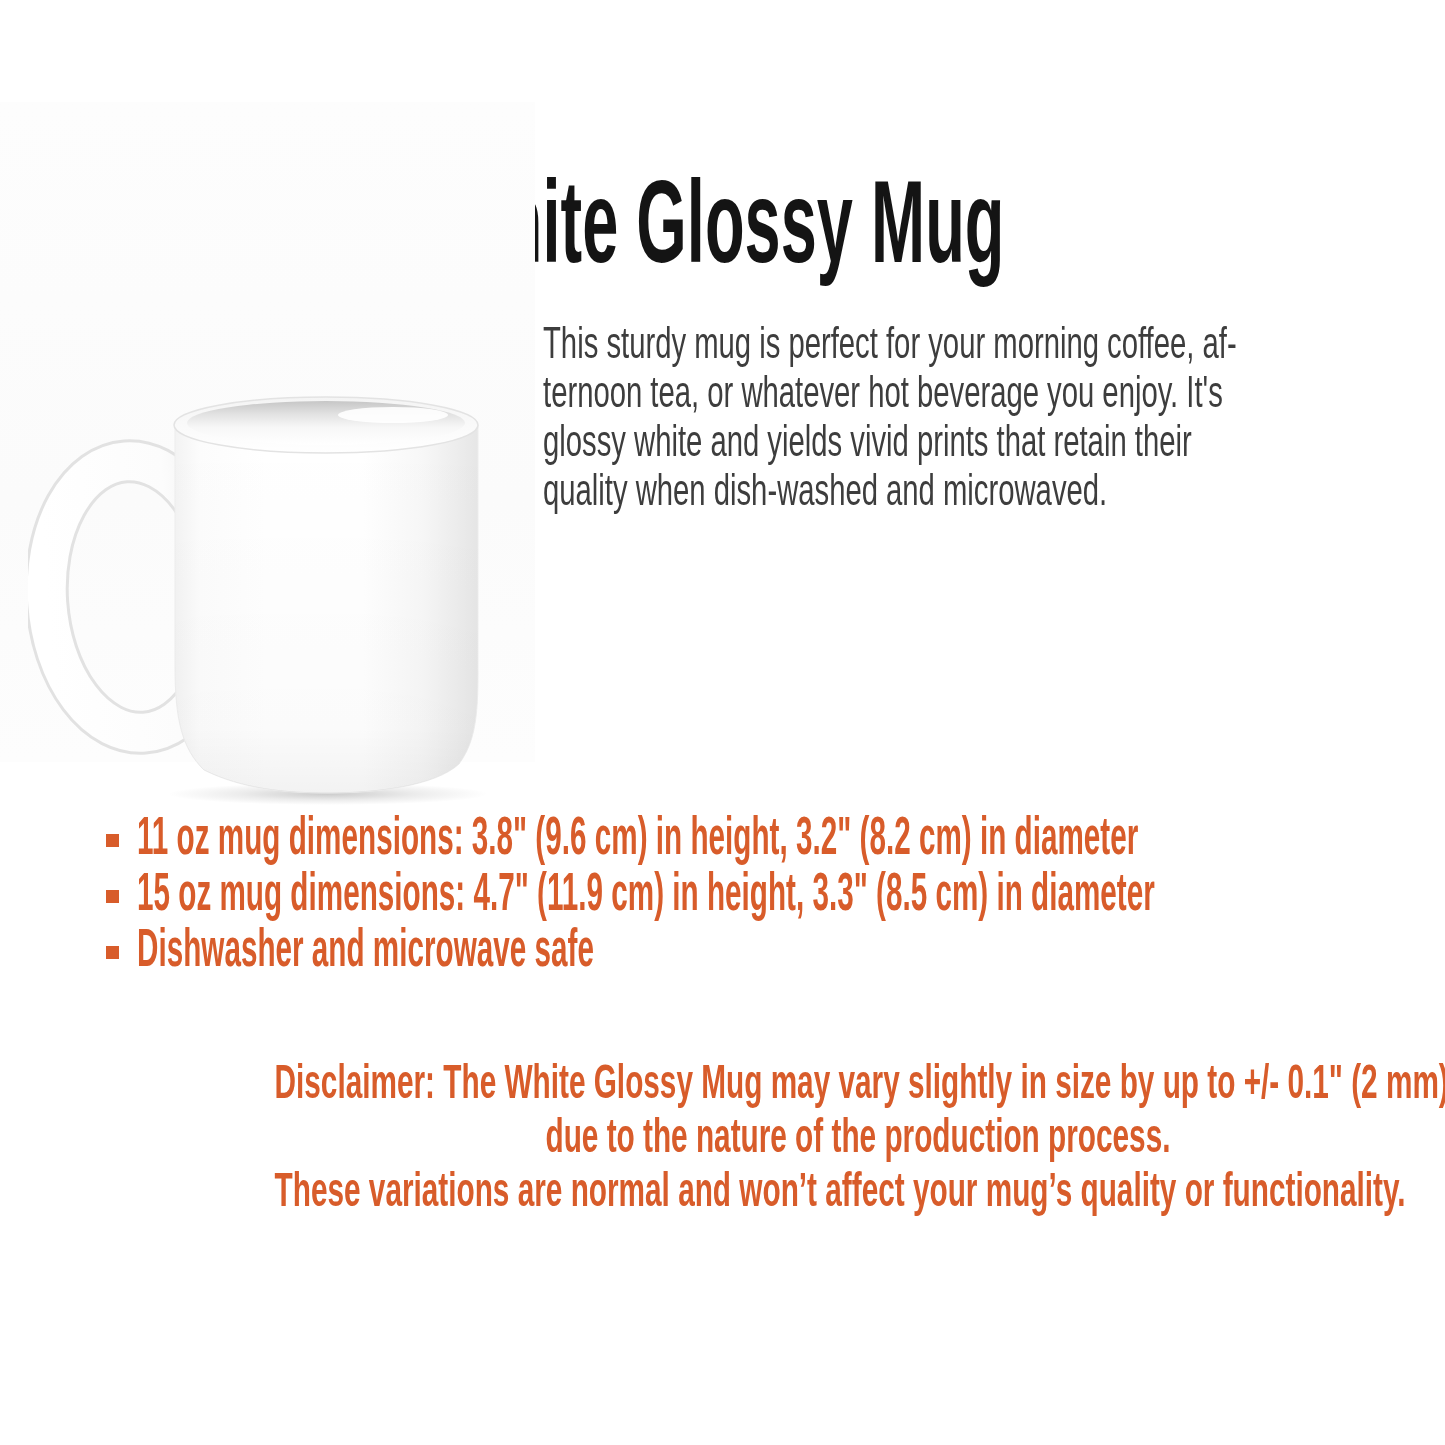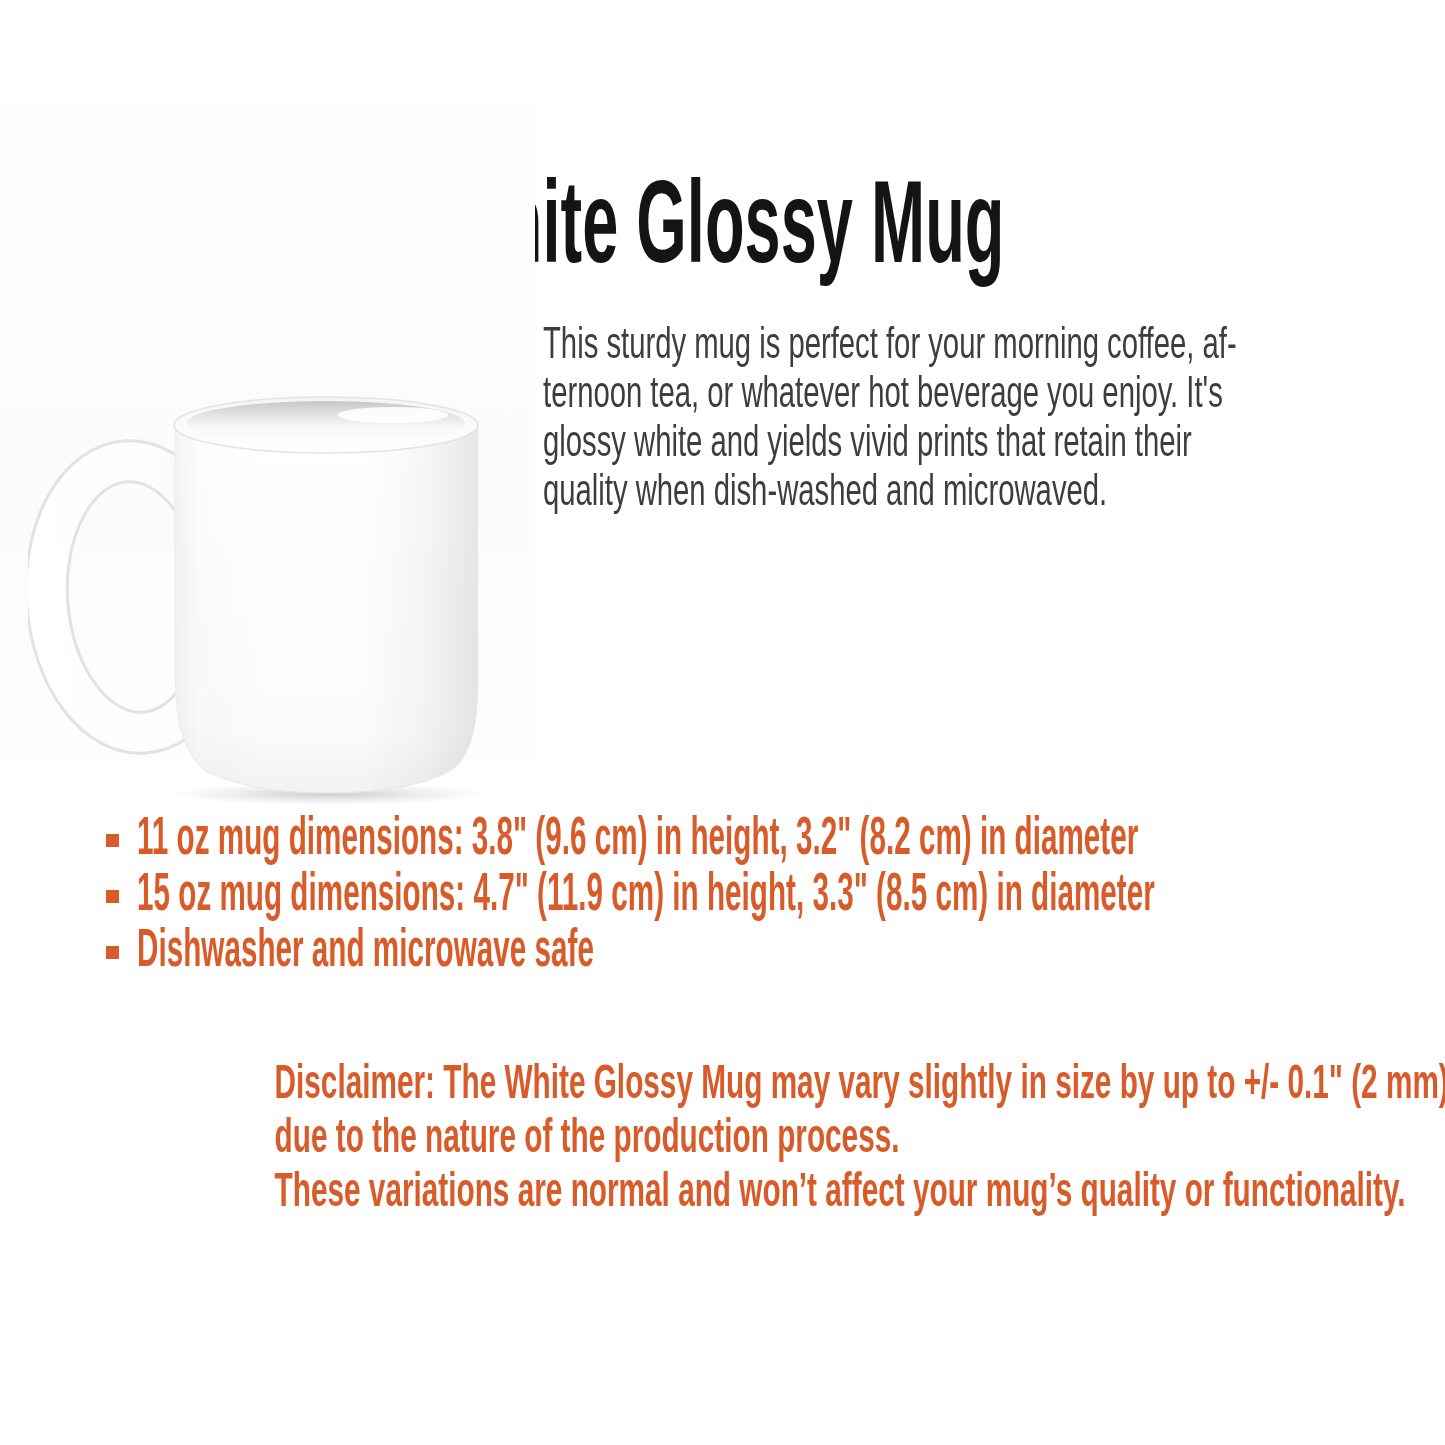--- a/index.html
+++ b/index.html
@@ -32,21 +32,21 @@
   .bullets{position:absolute;left:106px;top:808px;}
   .bullet-row{display:flex;align-items:flex-start;height:56px;}
   .bullet-square{
     width:13px;height:13px;margin-top:26px;margin-right:18px;flex:0 0 auto;
   }
   .bullet-text{
     transform:scaleX(0.56);transform-origin:left top;
     font-size:53px;font-weight:bold;line-height:56px;white-space:nowrap;
   }
   
-  .disclaimer{position:absolute;left:0;right:0;top:1055px;text-align:left;}
+  .disclaimer{position:absolute;left:0;right:0;top:1055px;text-align:right;}
   .disclaimer .line{
     transform:scaleX(0.62);transform-origin:50% 0;
     font-size:48px;font-weight:bold;line-height:54px;white-space:nowrap;
   }
 </style>
 </head>
 <body>
 
 <div class="canvas">
 

